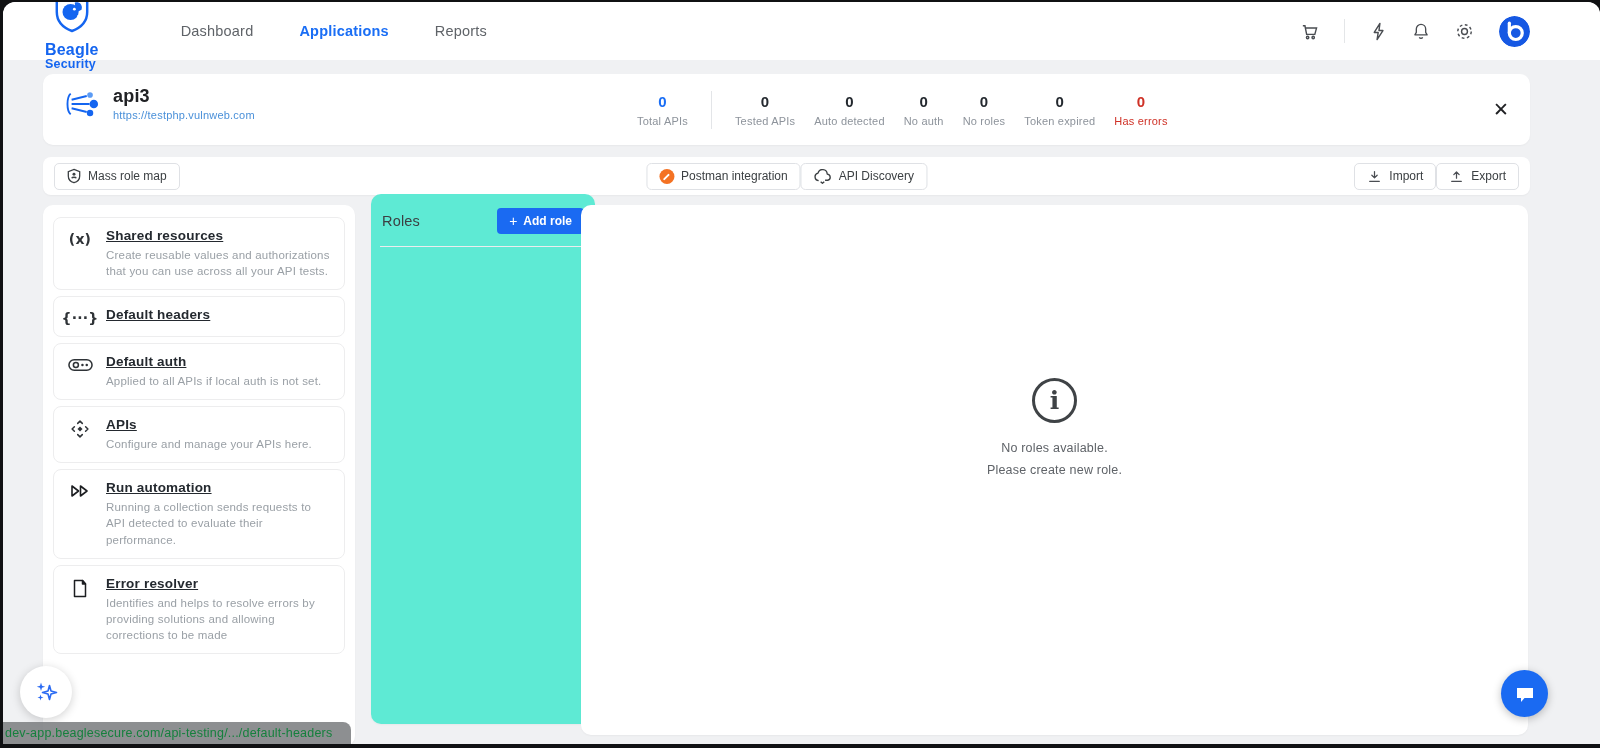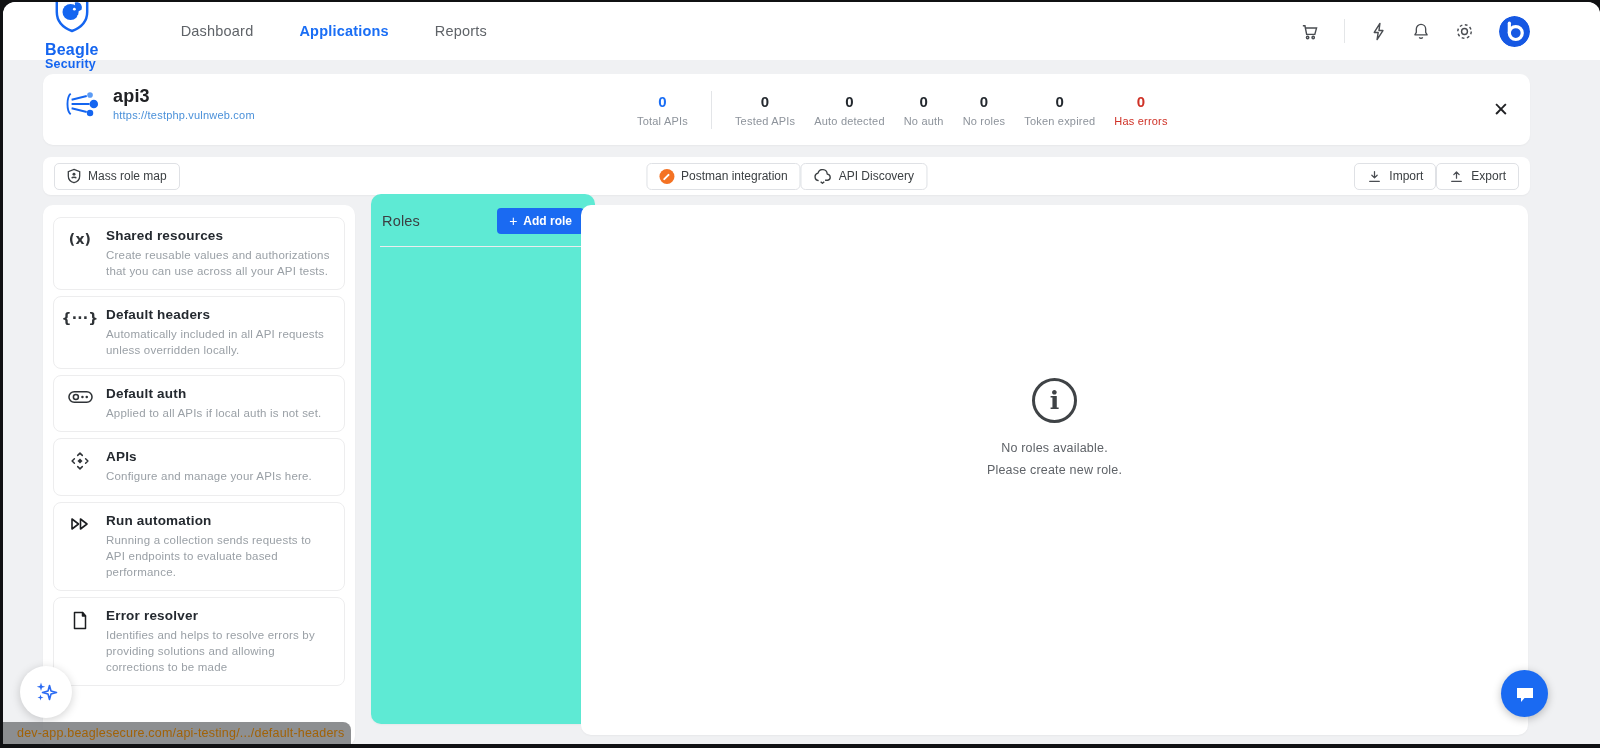--- a/index.html
+++ b/index.html
@@ -78,21 +78,21 @@
     margin:0 10px 6px 10px; border:1px solid #ededee; border-radius:8px;
     padding:10px 12px; display:flex; gap:12px; cursor:pointer; background:#fff;
   }
   .side-item.selected { border:1.5px solid #4c85f5; }
   .si-icon {
     width:28px; flex:0 0 28px; display:flex; align-items:flex-start; justify-content:center;
     padding-top:3px; color:#2f3337; font-size:14px; font-weight:600;
     font-family:"DejaVu Sans", sans-serif;
   }
   .side-item.selected .si-icon { color:#2563eb; }
-  .si-title { font-size:13.5px; font-weight:700; color:#24292f; margin-bottom:4px; }
+  .si-title { font-size:13.5px; font-weight:700; color:#24292f; margin-bottom:4px;text-decoration:underline; }
   .side-item.selected .si-title { color:#1f66f1; }
   .si-desc { font-size:11.5px; color:#9aa0a6; line-height:1.4; }
 
   .roles-panel {
     position:absolute; left:368px; top:192px; width:224px; height:530px;
     background:#5eead4; border-radius:10px; box-shadow:0 1px 2px rgba(0,0,0,.04);
   }
   .roles-head { display:flex; align-items:center; justify-content:space-between; padding:14px 11px 12px 11px; }
   .roles-title { font-size:14.5px; color:#3c4043; font-weight:500; }
   .add-role-btn {
@@ -121,22 +121,22 @@
     background:#fff; box-shadow:0 2px 10px rgba(0,0,0,.18);
     display:flex; align-items:center; justify-content:center; cursor:pointer; z-index:6;
   }
   .chat-fab {
     position:absolute; left:1498px; top:668px; width:47px; height:47px; border-radius:50%;
     background:#1a6af2; box-shadow:0 2px 8px rgba(0,0,0,.25);
     display:flex; align-items:center; justify-content:center; cursor:pointer; z-index:6;
   }
   .status-tip {
     position:absolute; left:0; bottom:0; height:22px; width:348px;
-    background:rgba(125,127,130,.88); color:#a16207; border-radius:0 8px 0 0;
-    font-size:12.5px; line-height:22px; padding-left:14px; z-index:7; white-space:nowrap; overflow:hidden;
+    background:rgba(125,127,130,.88); color:#15803d; border-radius:0 8px 0 0;
+    font-size:12.5px; line-height:22px; padding-left:2px; z-index:7; white-space:nowrap; overflow:hidden;
   }
   svg { display:block; }
 </style>
 </head>
 <body>
 
 <div class="window">
 
   <div class="navbar">
     <div class="brand">
@@ -304,21 +304,20 @@
       <span>
         <div class="si-title">Shared resources</div>
         <div class="si-desc">Create reusable values and authorizations that you can use across all your API tests.</div>
       </span>
     </div>
 
     <div class="side-item">
       <span class="si-icon">{···}</span>
       <span>
         <div class="si-title">Default headers</div>
-        <div class="si-desc">Automatically included in all API requests unless overridden locally.</div>
       </span>
     </div>
 
     <div class="side-item">
       <span class="si-icon">
         <svg width="25" height="16" viewBox="0 0 26 16" fill="none" stroke="#2f3337" stroke-width="1.6">
           <rect x="1" y="2.5" width="24" height="11" rx="5.5"></rect>
           <circle cx="8.2" cy="8" r="2.6"></circle>
           <circle cx="15" cy="8" r="1.3" fill="#2f3337" stroke="none"></circle>
           <circle cx="19.5" cy="8" r="1.3" fill="#2f3337" stroke="none"></circle>
@@ -349,21 +348,21 @@
 
     <div class="side-item">
       <span class="si-icon">
         <svg width="20" height="16" viewBox="0 0 20 16" fill="none" stroke="#1c1e21" stroke-width="1.6" stroke-linejoin="round">
           <path d="M2 3 v10 l6.5 -5 z"></path>
           <path d="M10.5 3 v10 l6.5 -5 z"></path>
         </svg>
       </span>
       <span>
         <div class="si-title">Run automation</div>
-        <div class="si-desc">Running a collection sends requests to API endpoints to evaluate based performance.</div>
+        <div class="si-desc">Running a collection sends requests to API detected to evaluate their performance.</div>
       </span>
     </div>
 
     <div class="side-item">
       <span class="si-icon">
         <svg width="16" height="19" viewBox="0 0 16 19" fill="none" stroke="#1c1e21" stroke-width="1.5" stroke-linejoin="round">
           <path d="M2.5 1.5 h8 l3 3.5 V17.5 h-11 z"></path>
           <path d="M10.5 1.5 l3 3.5 h-3 z" fill="#1c1e21"></path>
         </svg>
       </span>

